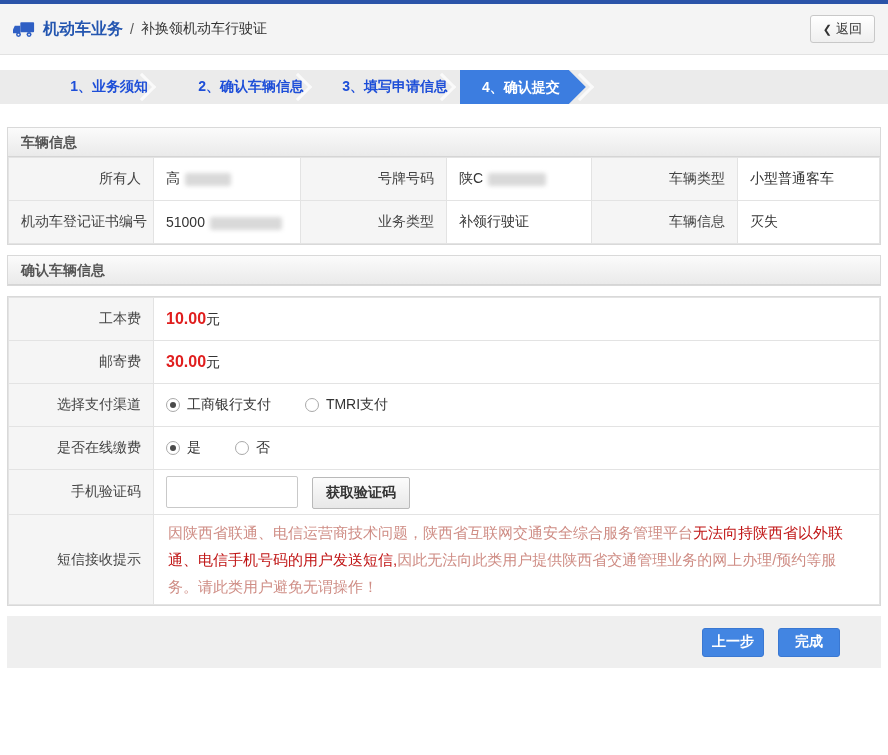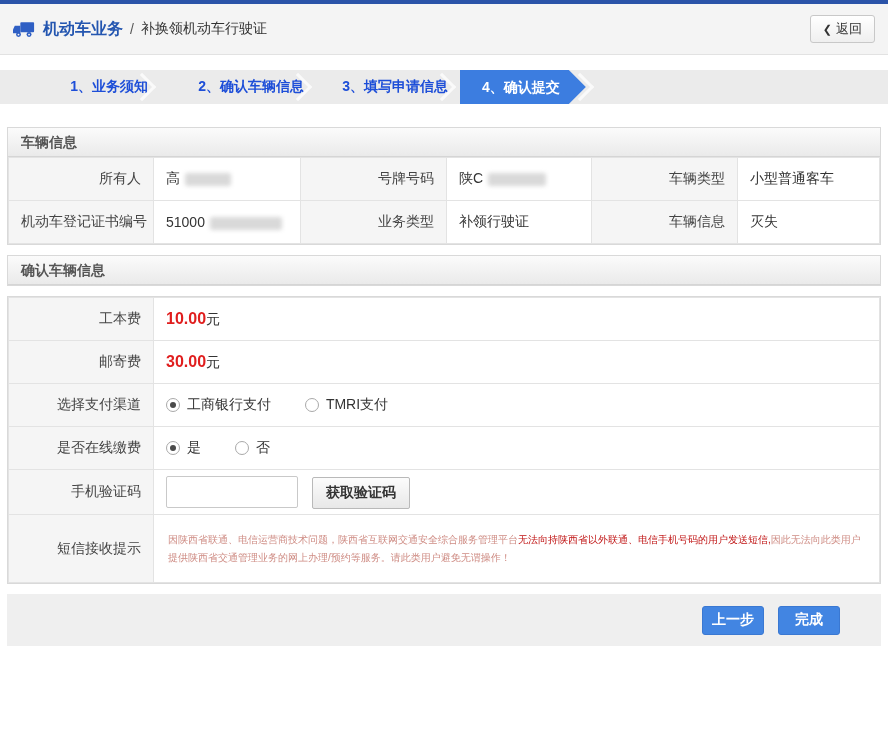--- a/index.html
+++ b/index.html
@@ -50,21 +50,21 @@
   .radio-opt { margin-right: 30px; display: inline-flex; align-items: center; cursor: pointer; }
 
   .row-sms td { height: 45px; }
   .sms-input { width: 132px; height: 32px; border: 1px solid #c9c9c9; border-radius: 2px; padding: 0 8px;
     font-size: 14px; font-family: inherit; background: #fff; }
   .sms-btn { height: 32px; margin-left: 10px; padding: 0 13px; background: linear-gradient(#fcfcfc, #e8e8e8);
     border: 1px solid #b9b9b9; border-radius: 2px; color: #333; font-weight: bold; font-size: 14px;
     cursor: pointer; font-family: inherit; }
 
   .row-notice td { height: 68px; white-space: normal; }
-  .notice { line-height: 1.8; font-size: 10px; padding: 4px 2px; }
+  .notice { line-height: 1.8; font-size: 15px; padding: 4px 2px; }
   .notice .light { color: #cf8d85; }
   .notice .dark { color: #c01515; }
 
   .footer { margin: 4px 7px 0; height: 52px; background: #efefef; display: flex; align-items: center;
     justify-content: flex-end; padding-right: 41px; gap: 14px; }
   .btn-blue { min-width: 62px; height: 29px; background: #4285e2; border: 1px solid #3a78d2; border-radius: 3px;
     color: #fff; font-size: 14px; font-weight: bold; cursor: pointer; font-family: inherit; }
 </style>
 </head>
 <body>

